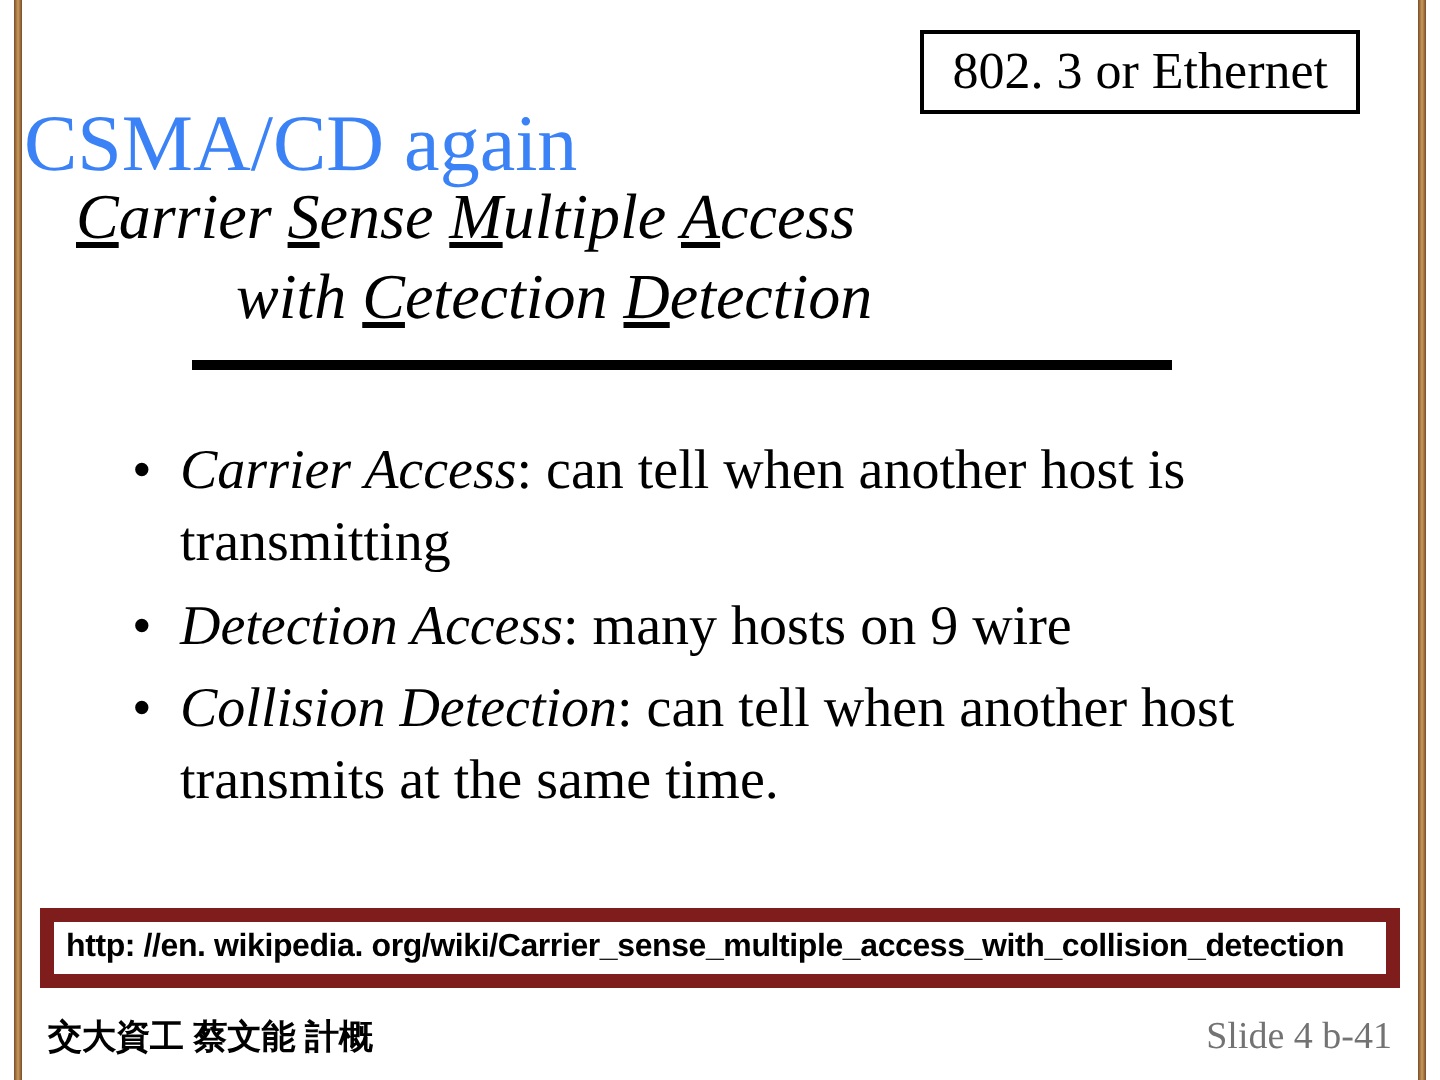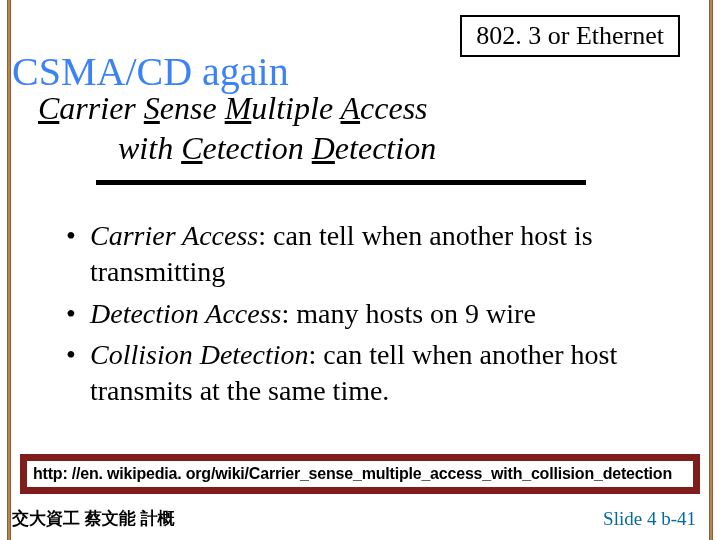--- a/index.html
+++ b/index.html
@@ -96,37 +96,37 @@
     font-size: 16px;
     font-weight: bold;
     border: 7px solid #7f1d1d;
     padding: 4px 6px;
     white-space: nowrap;
     letter-spacing: -0.2px;
   }
   .footer {
     position: absolute;
     bottom: 10px;
-    left: 12px;
+    left: 24px;
     right: 24px;
     display: flex;
     justify-content: space-between;
     align-items: flex-end;
     margin-top: 22px;
   }
   .footer-left {
     font-family: "Microsoft JhengHei", Arial, sans-serif;
     font-weight: bold;
     font-size: 17px;
     color: #000;
   }
   .footer-right {
     font-family: "Times New Roman", serif;
     font-size: 19px;
-    color: #0369a1;
+    color: #737373;
   }
 </style>
 </head>
 <body>
 
 <div class="slide">
   <div class="side-border left"></div>
   <div class="side-border right"></div>
 
   <div class="title">CSMA/CD again</div>

